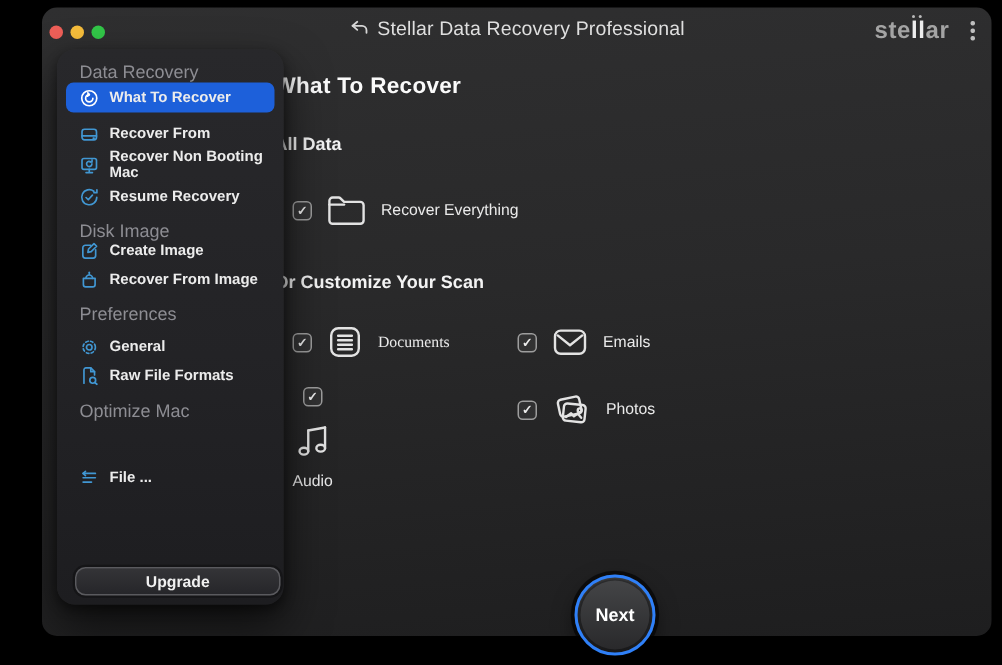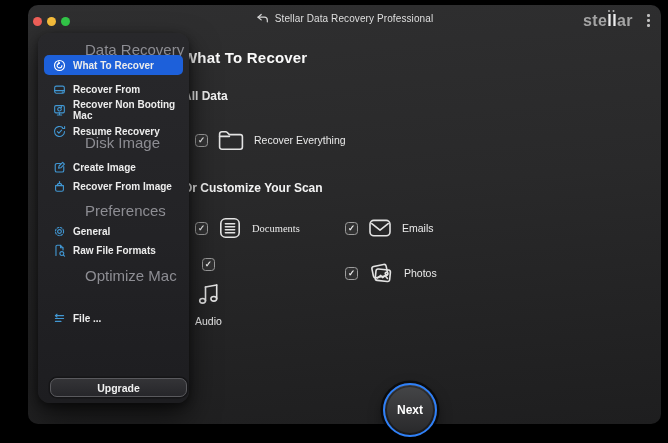--- a/index.html
+++ b/index.html
@@ -17,21 +17,21 @@
   }
   
   .traffic{position:absolute;left:5px;top:12px;display:flex;gap:5px;z-index:3;}
   .light{width:9px;height:9px;border-radius:50%;}
   .light.red{background:#ee5f58;}
   .light.yellow{background:#f6bd3b;}
   .light.green{background:#32c748;}
   .title-group{
     position:absolute;left:0;right:0;top:0;height:27px;
     display:flex;align-items:center;justify-content:center;gap:6px;
-    color:#dfdfdf;font-size:10px;letter-spacing:.1px;
+    color:#dfdfdf;font-size:13px;letter-spacing:.1px;
   }
   .back-arrow{width:13px;height:11px;flex:none;}
   .back-arrow path{stroke:#d6d6d6;stroke-width:1.3;fill:none;stroke-linecap:round;stroke-linejoin:round;}
   .brand-area{position:absolute;right:7px;top:3px;height:26px;display:flex;align-items:center;gap:9px;z-index:3;}
   .logo{font-size:16px;font-weight:600;color:#a4a4a4;letter-spacing:.4px;}
   .logo .mid{color:#ededed;position:relative;font-weight:700;}
   .logo .mid::before{
     content:'';position:absolute;top:-2px;left:0.5px;width:2.4px;height:2.4px;border-radius:50%;
     background:#b9b9b9;box-shadow:4.5px 0 0 #b9b9b9;
   }
@@ -40,21 +40,21 @@
     content:'';position:absolute;left:5px;top:2px;width:2.6px;height:2.6px;border-radius:50%;
     background:#bfbfbf;box-shadow:0 5px 0 #bfbfbf,0 10px 0 #bfbfbf;
   }
   
   .sidebar{
     position:absolute;left:10px;top:28px;width:151px;height:370px;border-radius:12px;
     background:linear-gradient(180deg,#28282b 0%,#232326 55%,#1d1d20 100%);
     box-shadow:0 14px 30px rgba(0,0,0,.6),0 3px 8px rgba(0,0,0,.45);
     z-index:4;
   }
-  .side-header{position:absolute;left:15px;font-size:15px;color:#8d8d93;margin-left:32px;}
+  .side-header{position:absolute;left:15px;font-size:12px;color:#8d8d93;}
   .side-item{
     position:absolute;left:6px;width:139px;height:20px;border-radius:5px;
     display:flex;align-items:center;gap:7px;padding-left:9px;box-sizing:border-box;
     font-size:10px;font-weight:600;color:#ececec;cursor:default;
   }
   .side-item.selected{background:#1d60da;}
   .side-item svg{width:13px;height:13px;flex:none;}
   .side-item svg *{stroke:#4197d3;fill:none;stroke-width:1.2;stroke-linecap:round;stroke-linejoin:round;}
   .side-item.selected svg *{stroke:#ffffff;}
   .upgrade{
@@ -203,21 +203,21 @@
 
     <div class="side-item" style="top:88px;">
       <svg viewBox="0 0 14 14">
         <path d="M12.4 7a5.4 5.4 0 1 1-2.1-4.3"></path>
         <path d="M12.5 1.6v2.1h-2.1"></path>
         <path d="M4.7 7.2l1.6 1.6 3-3.3"></path>
       </svg>
       <span>Resume Recovery</span>
     </div>
 
-    <div class="side-header" style="top:101px;">Disk Image</div>
+    <div class="side-header" style="top:114px;">Disk Image</div>
 
     <div class="side-item" style="top:124px;">
       <svg viewBox="0 0 14 14">
         <path d="M11.6 6v4.1a1.8 1.8 0 0 1-1.8 1.8H4.2a1.8 1.8 0 0 1-1.8-1.8V4.5a1.8 1.8 0 0 1 1.8-1.8H8"></path>
         <path d="M10.4 1.5l1.9 1.9-3.9 3.9-2.4.5.5-2.4z"></path>
       </svg>
       <span>Create Image</span>
     </div>
 
     <div class="side-item" style="top:143px;">

